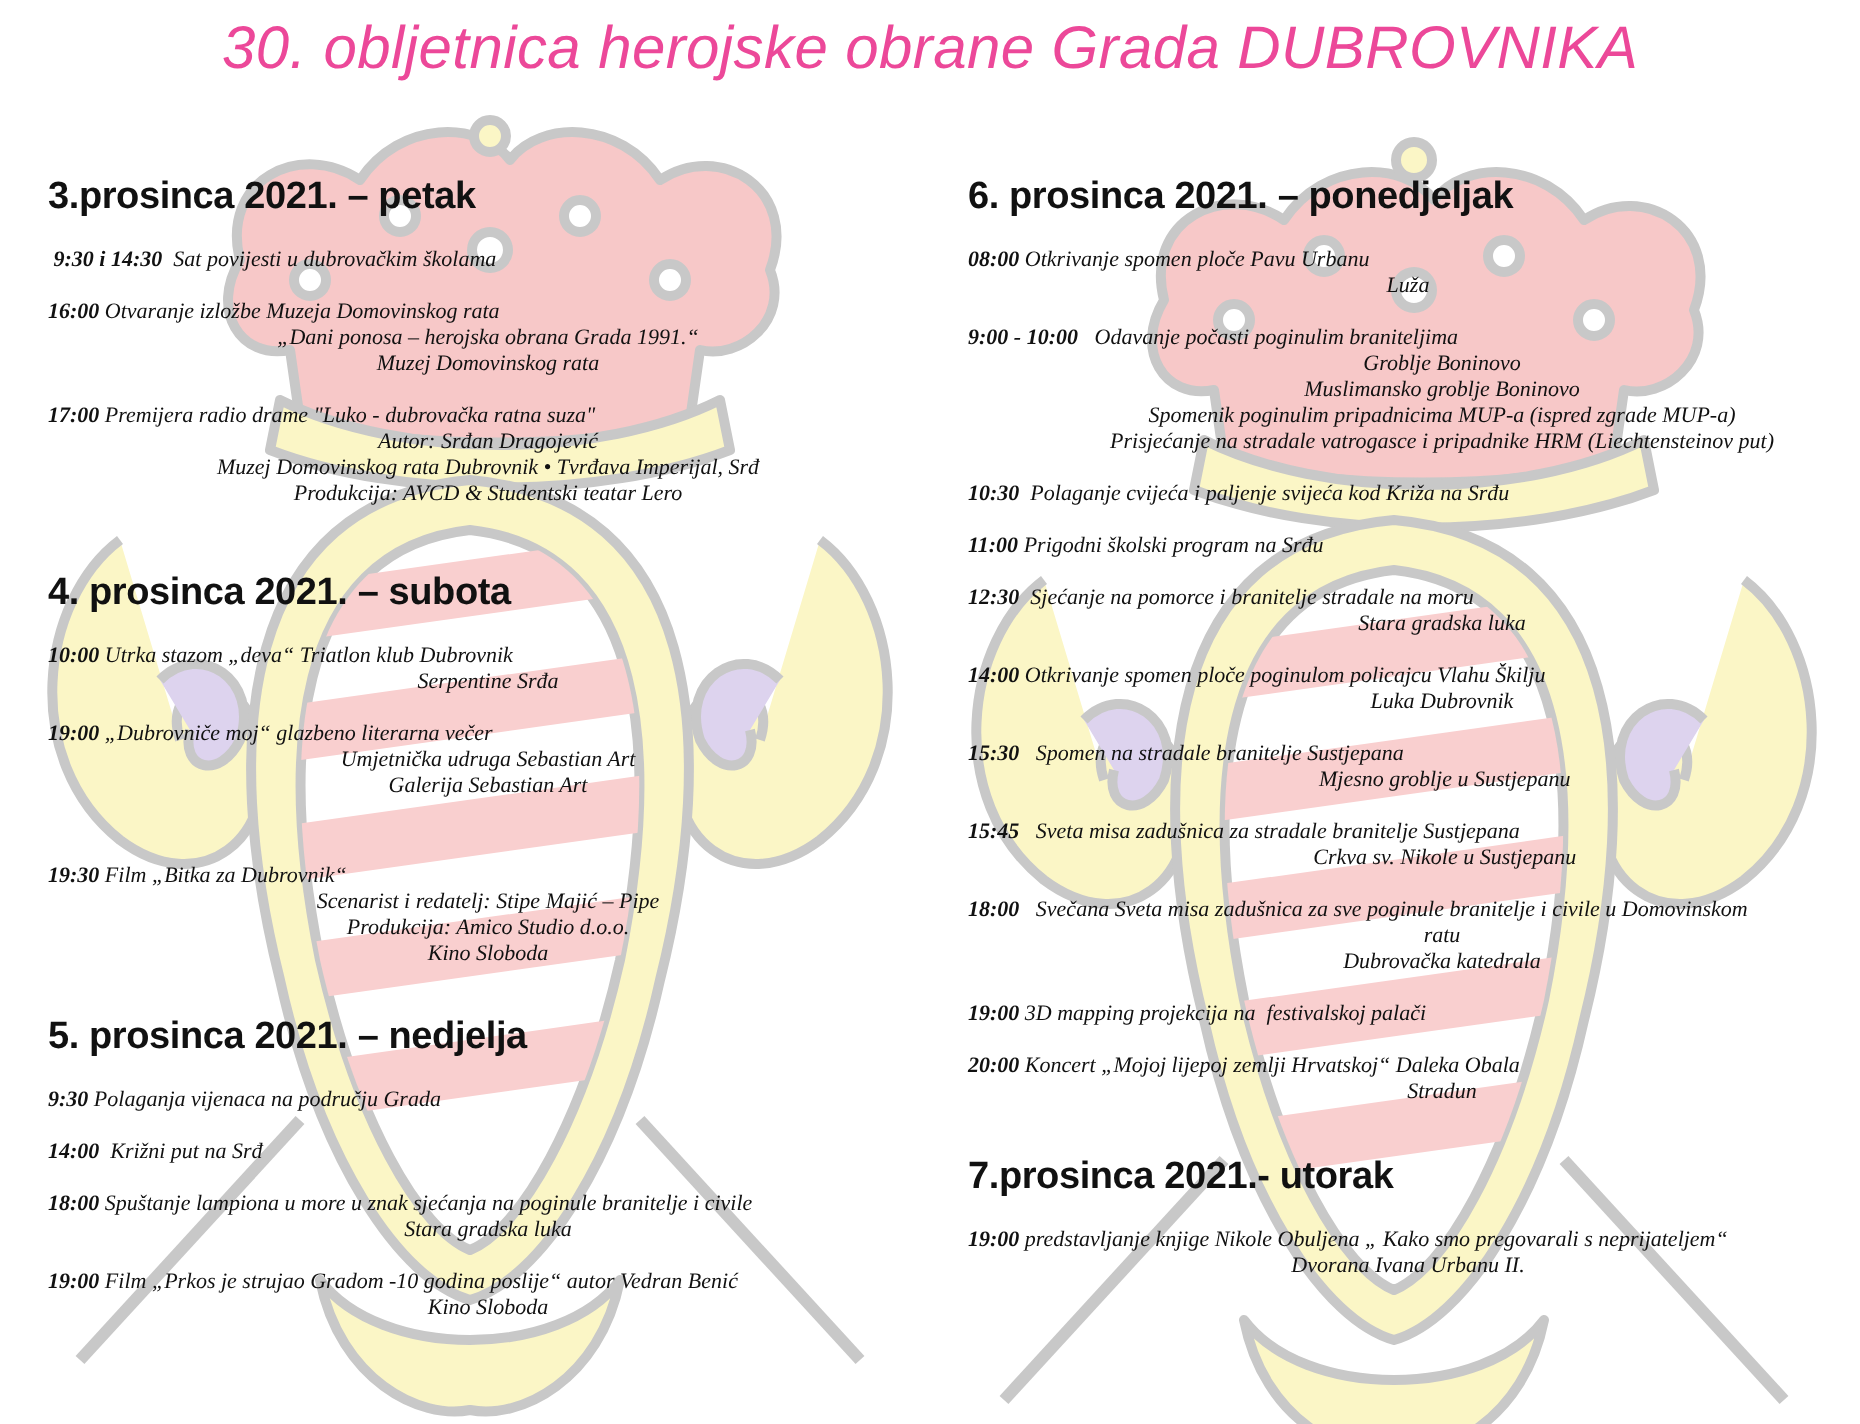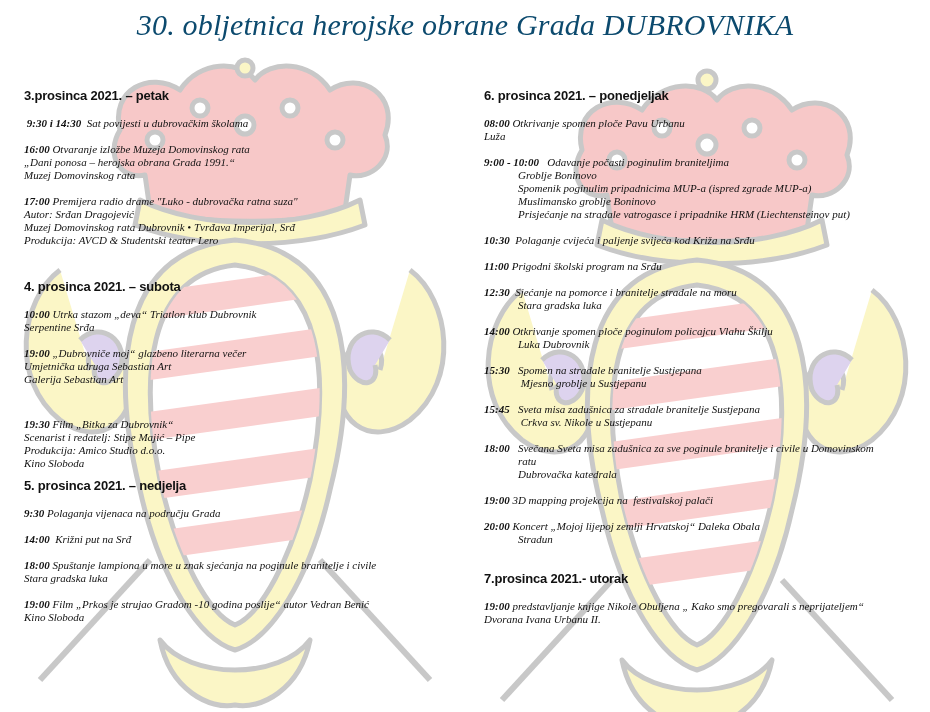--- a/index.html
+++ b/index.html
@@ -1,28 +1,28 @@
 <!DOCTYPE html>
 <html><head>
 <meta charset="utf-8">
 <style>
   html, body { margin:0; padding:0; }
   body { width:930px; height:712px; background:#ffffff; position:relative; overflow:hidden; font-family:"Liberation Serif", serif; color:#111; }
   .wm { position:absolute; top:40px; width:470px; height:672px; pointer-events:none; }
   .wm.left { left:0; }
   .wm.right { left:462px; }
-  .title { position:absolute; top:8px; left:0; width:930px; text-align:center; font-family:Liberation Serif, serif; font-style:italic; font-size:30px; letter-spacing:0.2px; color:#0c4a6e; }
+  .title { position:absolute; top:8px; left:0; width:930px; text-align:center; font-family:Liberation Sans, sans-serif; font-style:italic; font-size:30px; letter-spacing:0.2px; color:#ec4899; }
   .col { position:absolute; }
   .col.left { left:24px; top:88px; width:440px; }
   .col.right { left:484px; top:88px; width:440px; }
   .day { position:relative; }
-  .day-h { font-family:"Liberation Sans", sans-serif; font-weight:bold; font-size:13px; margin:0 0 14px 0; letter-spacing:-0.2px; }
+  .day-h { font-family:"Liberation Sans", sans-serif; font-weight:bold; font-size:19px; margin:0 0 14px 0; letter-spacing:-0.2px; }
   .ev { font-size:11px; line-height:13px; margin:0 0 13px 0;font-style:italic; }
   .ev .t { font-weight:bold; }
-  .ev .line { display:block; white-space:nowrap; }
+  .ev .line { display:block; white-space:nowrap;text-align:center; }
   .ev .ind { padding-left:34px; }
 </style>
 </head>
 <body>
 
 <svg class="wm left" viewBox="0 0 470 672" xmlns="http://www.w3.org/2000/svg">
   <g stroke="#c8c8c8" stroke-width="5" stroke-linejoin="round">
 
     <path d="M120 90 C110 50 150 30 180 50 C200 20 240 20 255 40 C270 20 310 20 330 50 C360 30 400 55 385 95 C395 120 370 140 350 135 L345 170 C300 185 200 185 150 170 L145 135 C120 140 105 115 120 90 Z" fill="#f7c8c8"></path>
     <path d="M140 160 C200 190 300 190 360 160 L365 185 C300 210 200 210 135 185 Z" fill="#fbf6c6"></path>
@@ -117,21 +117,21 @@
     <div class="day-h">4. prosinca 2021. – subota</div>
     <div class="ev">
       <span class="t">10:00</span><span style="white-space:pre"> Utrka stazom „deva“ Triatlon klub Dubrovnik</span>
       <span class="line">Serpentine Srđa</span>
     </div>
     <div class="ev" style="margin-bottom:32px">
       <span class="t">19:00</span><span style="white-space:pre"> „Dubrovniče moj“ glazbeno literarna večer</span>
       <span class="line">Umjetnička udruga Sebastian Art</span>
       <span class="line">Galerija Sebastian Art</span>
     </div>
-    <div class="ev" style="margin-bottom:8px">
+    <div class="ev" style="margin-bottom:24px">
       <span class="t">19:30</span><span style="white-space:pre"> Film „Bitka za Dubrovnik“</span>
       <span class="line">Scenarist i redatelj: Stipe Majić – Pipe</span>
       <span class="line">Produkcija: Amico Studio d.o.o.</span>
       <span class="line">Kino Sloboda</span>
     </div>
   </div>
 
   <div class="day">
     <div class="day-h">5. prosinca 2021. – nedjelja</div>
     <div class="ev">
@@ -155,22 +155,22 @@
 
   <div class="day">
     <div class="day-h">6. prosinca 2021. – ponedjeljak</div>
     <div class="ev">
       <span class="t">08:00</span><span style="white-space:pre"> Otkrivanje spomen ploče Pavu Urbanu</span>
       <span class="line">Luža</span>
     </div>
     <div class="ev">
       <span class="t">9:00 - 10:00</span><span style="white-space:pre">   Odavanje počasti poginulim braniteljima</span>
       <span class="line ind">Groblje Boninovo</span>
+      <span class="line ind">Muslimansko groblje Boninovo</span>
       <span class="line ind">Spomenik poginulim pripadnicima MUP-a (ispred zgrade MUP-a)</span>
-      <span class="line ind">Muslimansko groblje Boninovo</span>
       <span class="line ind">Prisjećanje na stradale vatrogasce i pripadnike HRM (Liechtensteinov put)</span>
     </div>
     <div class="ev">
       <span class="t">10:30</span><span style="white-space:pre">  Polaganje cvijeća i paljenje svijeća kod Križa na Srđu</span>
     </div>
     <div class="ev">
       <span class="t">11:00</span><span style="white-space:pre"> Prigodni školski program na Srđu</span>
     </div>
     <div class="ev">
       <span class="t">12:30</span><span style="white-space:pre">  Sjećanje na pomorce i branitelje stradale na moru</span>

